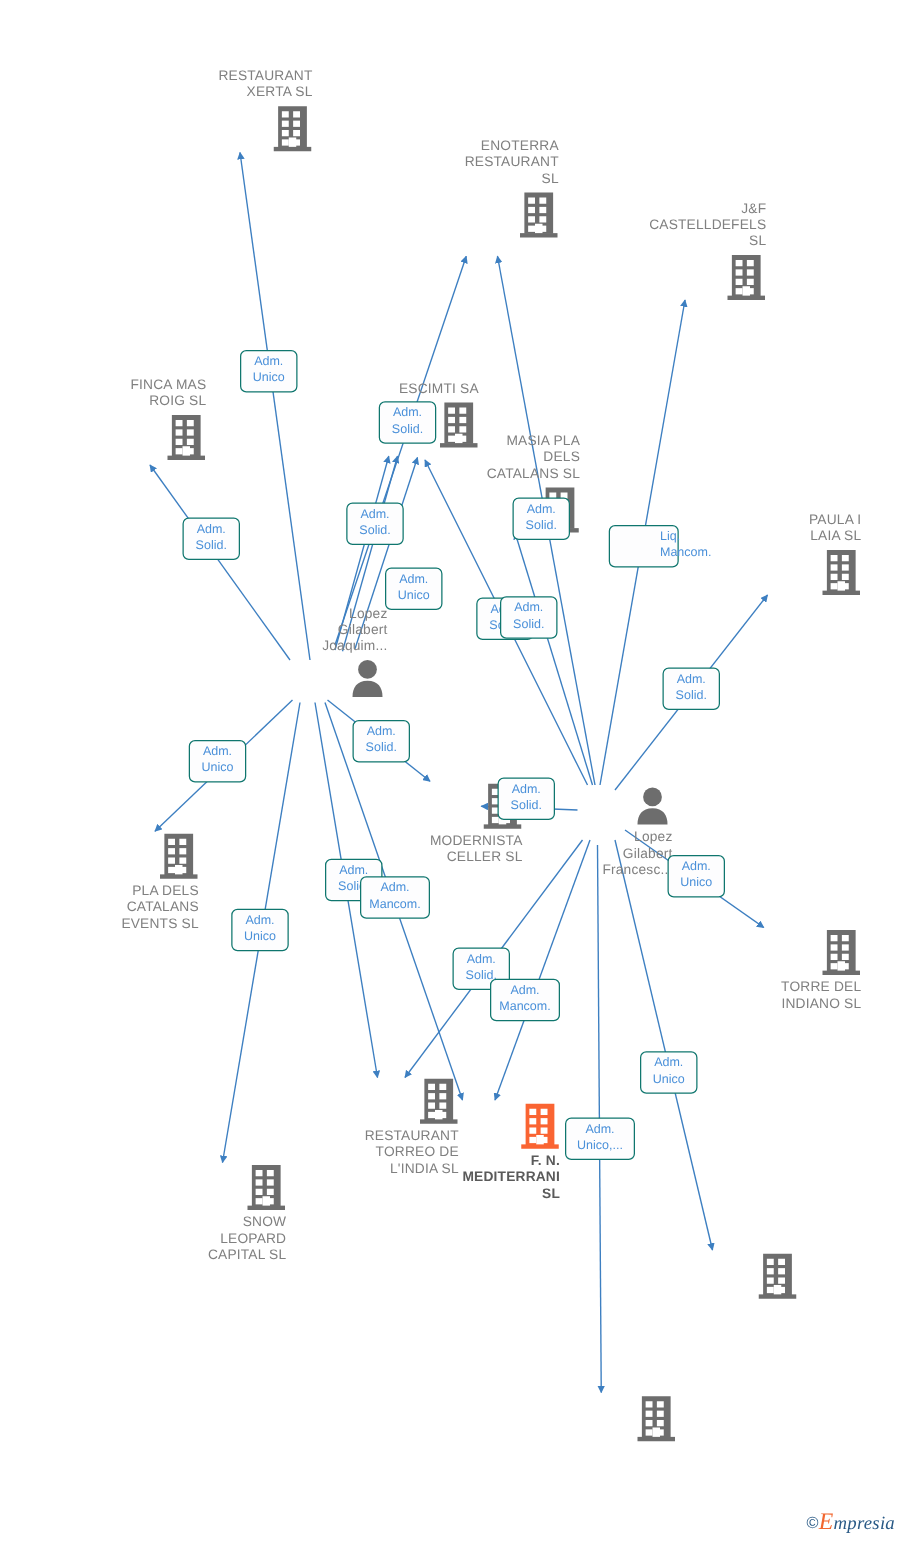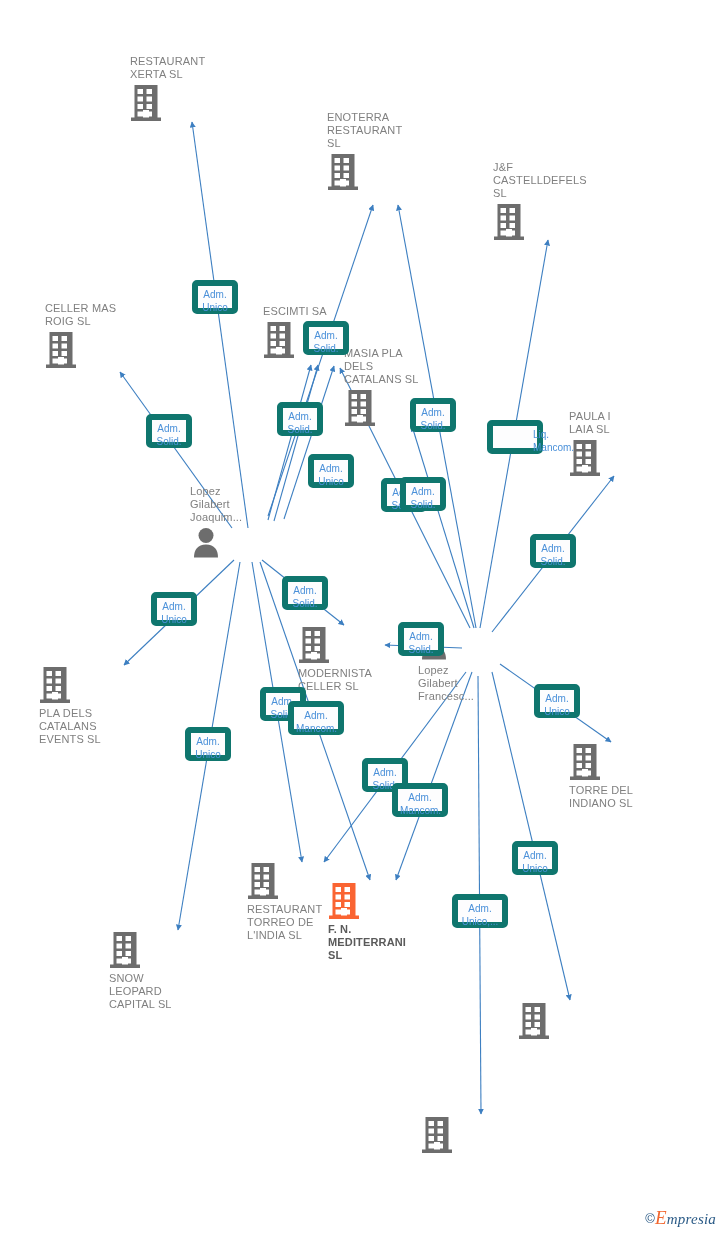--- a/index.html
+++ b/index.html
@@ -18,21 +18,21 @@
   #graph {
     position: absolute;
     top: 0; left: 0;
     width: 728px;
     height: 1235px;
   }
   .node {
     position: absolute;
     width: 120px;
     margin-left: -60px;
-    text-align: left;
+    text-align: right;
     pointer-events: auto;
   }
   .node .icon-wrap {
     display: block;
     line-height: 0;
   }
   .node .label {
     display: block;
     font-size: 11px;
     line-height: 13px;
@@ -45,21 +45,21 @@
     color: #5a5a5a;
     font-weight: bold;
   }
   .node.label-above .label { margin-bottom: 2px; }
   .node.label-below .label { margin-top: 2px; }
 
   .edge-label {
     position: absolute;
     box-sizing: border-box;
     background: #fdfdfe;
-    border: 6px solid #0f766e;
+    border: 1px solid #0f766e;
     border-radius: 5px;
     color: #4a90d9;
     font-size: 10px;
     line-height: 12.5px;
     text-align: center;
     padding: 3px 2px 3px 2px;
     white-space: pre-line;
     box-shadow: 0 0 0 0 rgba(0,0,0,0);
   }
   .watermark {
@@ -170,21 +170,21 @@
           <rect x="16.5" y="13.5" width="5.5" height="5" fill="#ffffff"></rect>
           <rect x="7.5" y="21" width="5.5" height="5" fill="#ffffff"></rect>
           <rect x="16.5" y="21" width="5.5" height="5" fill="#ffffff"></rect>
           <rect x="7.5" y="28.5" width="5.5" height="5" fill="#ffffff"></rect>
           <rect x="16.5" y="28.5" width="5.5" height="5" fill="#ffffff"></rect>
           <rect x="13" y="27" width="6" height="8" fill="#ffffff"></rect>
           <rect x="1" y="34.5" width="30" height="3.5" fill="#6d6d6d"></rect>
         </svg></span>
     </div>
     <div class="node label-above" style="left: 105px; top: 302px;">
-      <span class="label">CELLER MAS
+      <span class="label">FINCA MAS
 ROIG  SL</span>
       <span class="icon-wrap"><svg width="32" height="40" viewBox="0 0 32 40" xmlns="http://www.w3.org/2000/svg">
           <rect x="4.5" y="2" width="23" height="33" fill="#6d6d6d"></rect>
           <rect x="7.5" y="6" width="5.5" height="5" fill="#ffffff"></rect>
           <rect x="16.5" y="6" width="5.5" height="5" fill="#ffffff"></rect>
           <rect x="7.5" y="13.5" width="5.5" height="5" fill="#ffffff"></rect>
           <rect x="16.5" y="13.5" width="5.5" height="5" fill="#ffffff"></rect>
           <rect x="7.5" y="21" width="5.5" height="5" fill="#ffffff"></rect>
           <rect x="16.5" y="21" width="5.5" height="5" fill="#ffffff"></rect>
           <rect x="7.5" y="28.5" width="5.5" height="5" fill="#ffffff"></rect>

